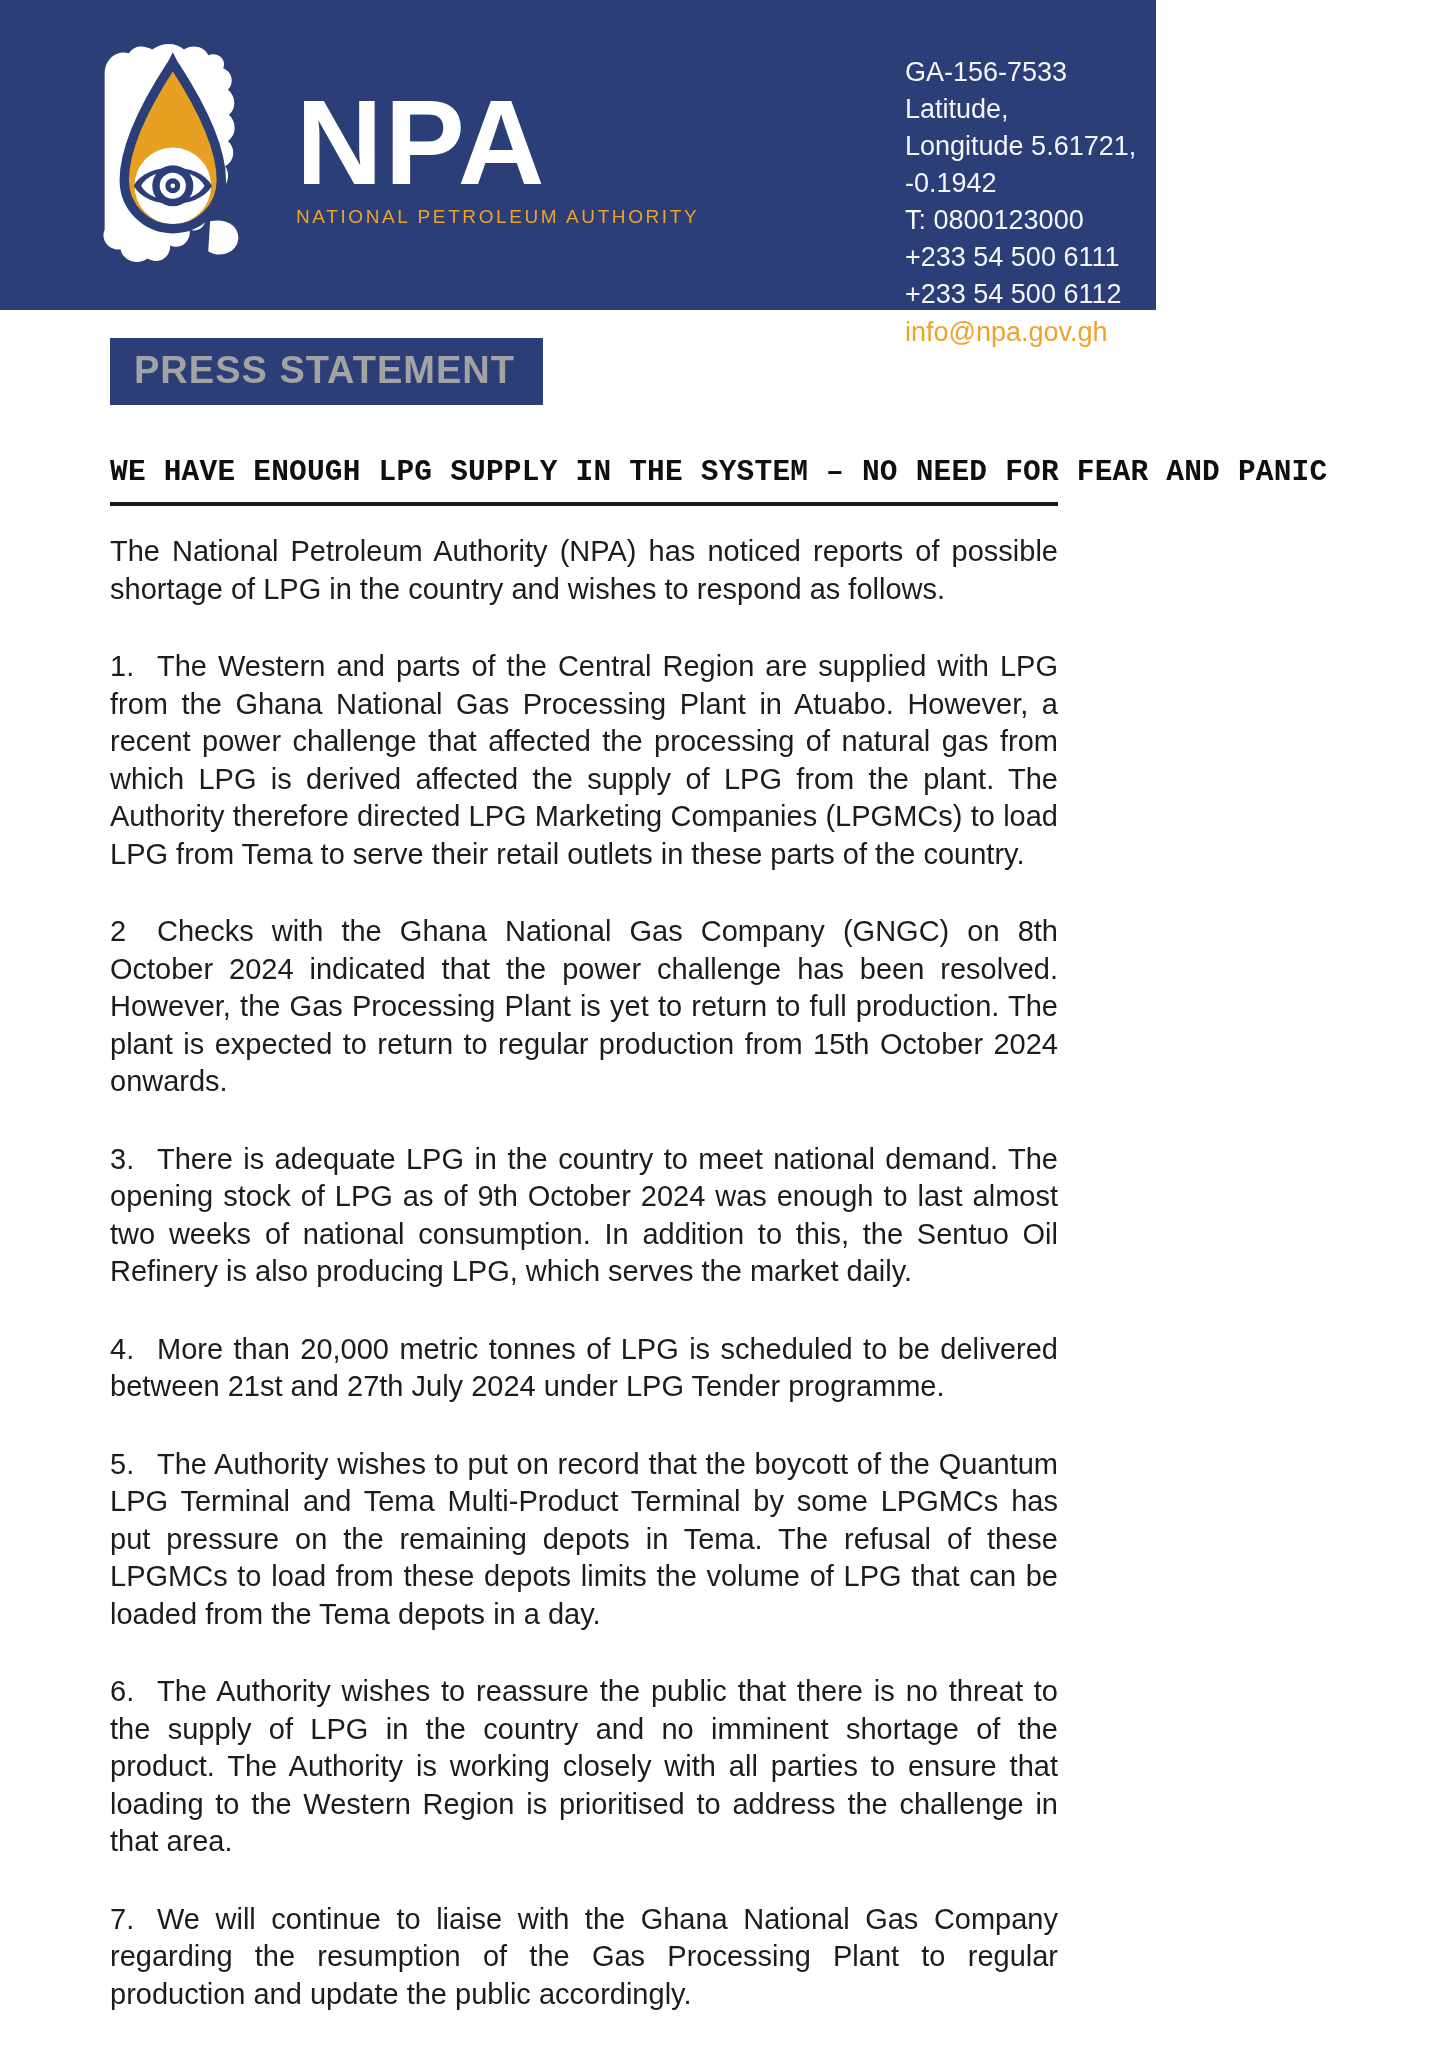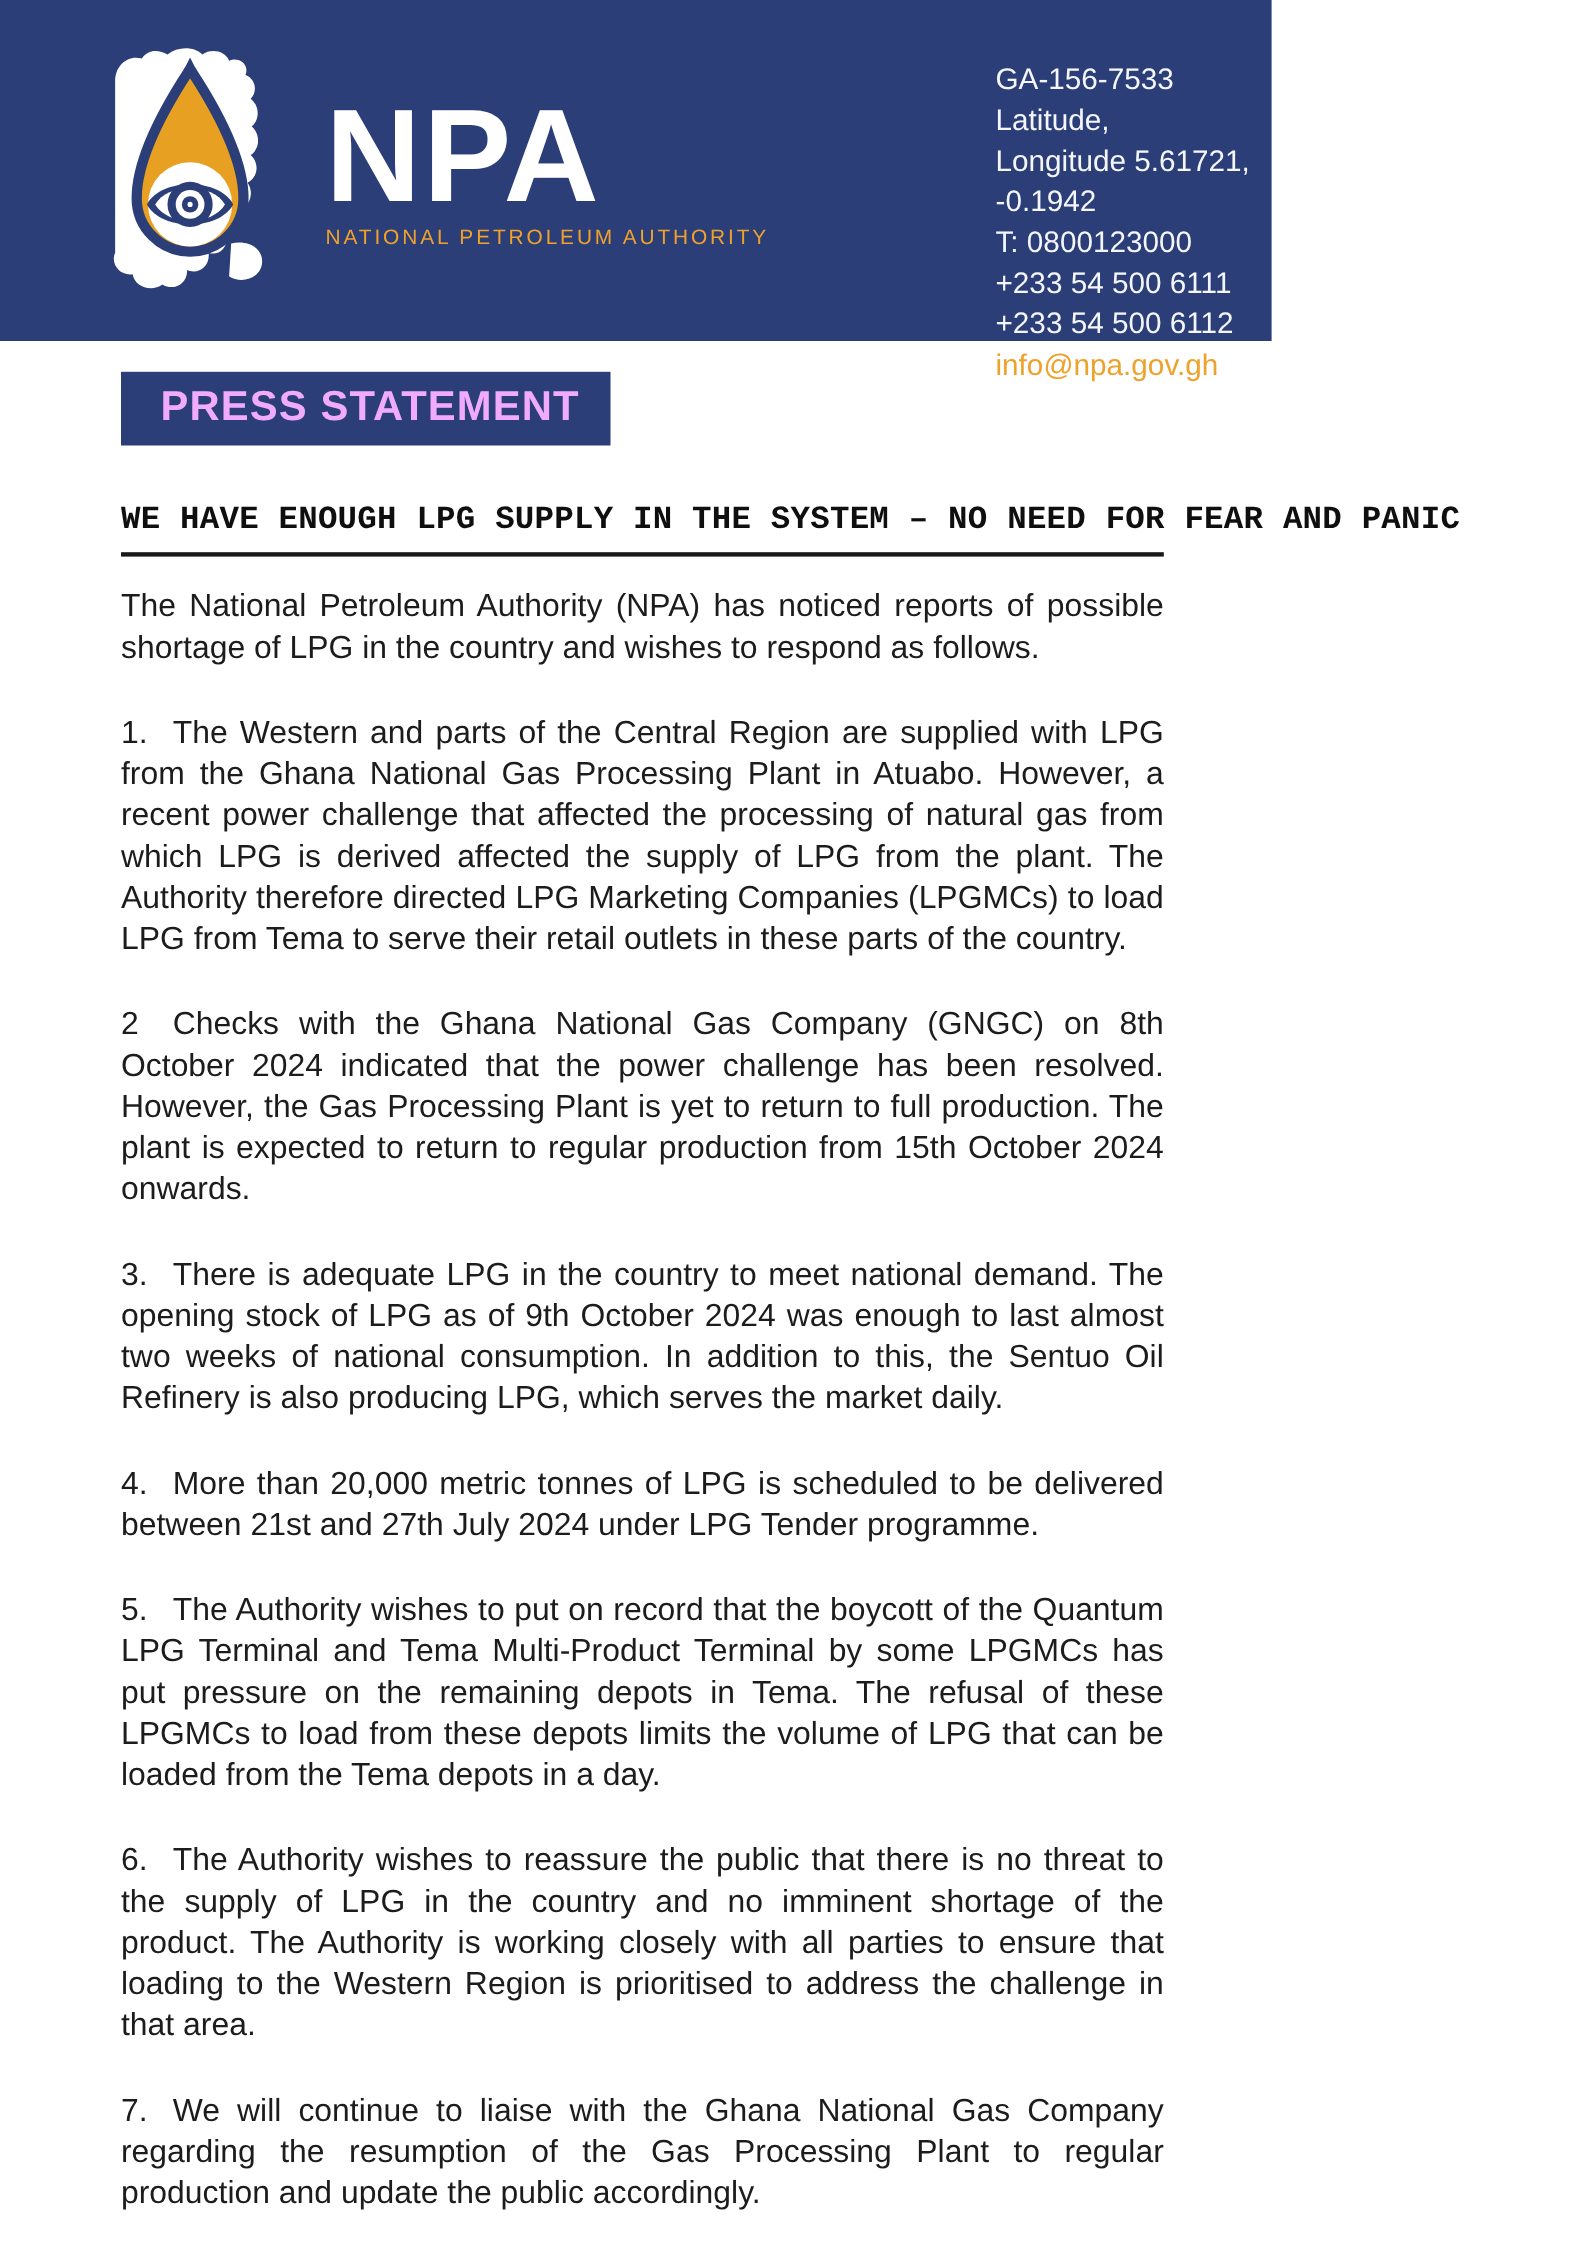--- a/index.html
+++ b/index.html
@@ -40,23 +40,23 @@
   .contact{
     position:absolute;left:905px;top:54px;
     font-size:27px;line-height:37px;color:#f4f6fb;
     font-weight:400;
   }
   .contact .email{color:var(--orange);text-decoration:none;display:inline-block;margin-top:1px;}
 
   
   main{padding:28px 98px 0 110px;}
   .banner{
-    display:inline-block;background:var(--blue);color:#f0abfc;
+    display:inline-block;background:var(--blue);color:#a3a3a3;
     font-size:38px;font-weight:800;letter-spacing:1px;
-    padding:11px 28px 13px 36px;
+    padding:11px 28px 13px 24px;
   }
   .headline{
     margin-top:50px;
     font-size:29.5px;font-weight:800;color:#0f0f0f;letter-spacing:.2px;
     padding-bottom:13px;border-bottom:4px solid #191919;
     white-space:nowrap;
     font-family:Liberation Mono, monospace;
   }
   .para{
     margin-top:40px;

